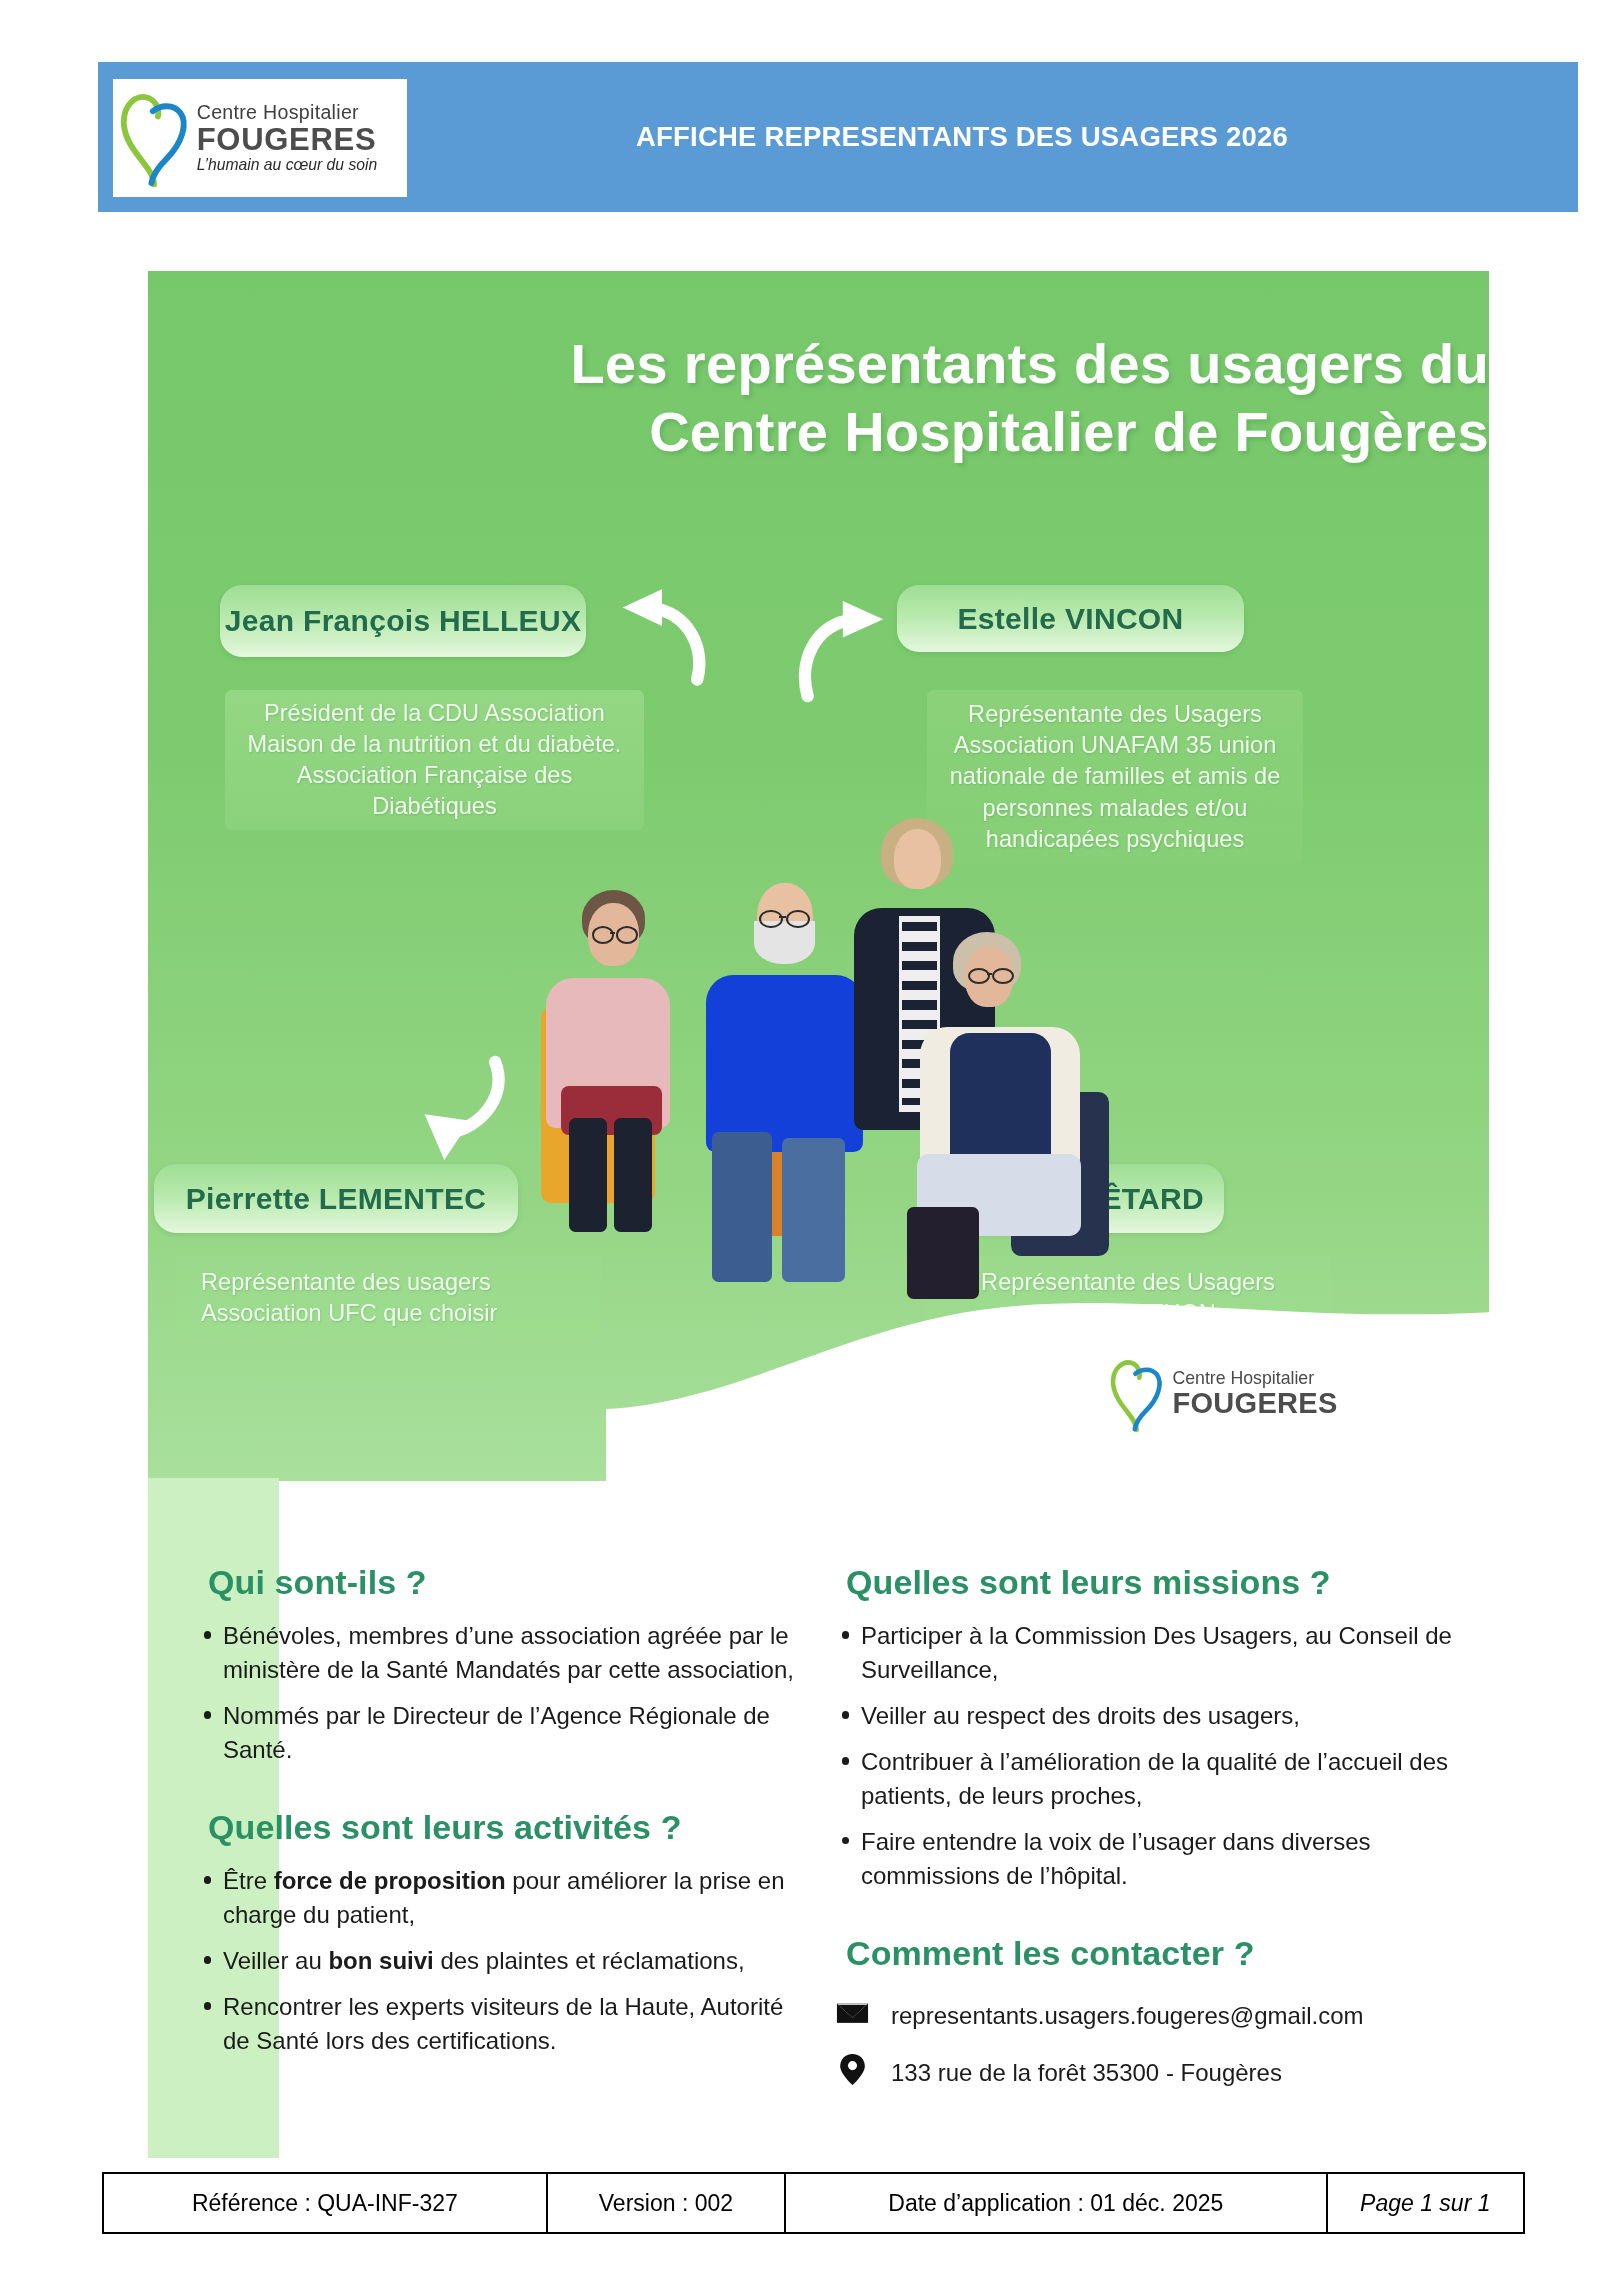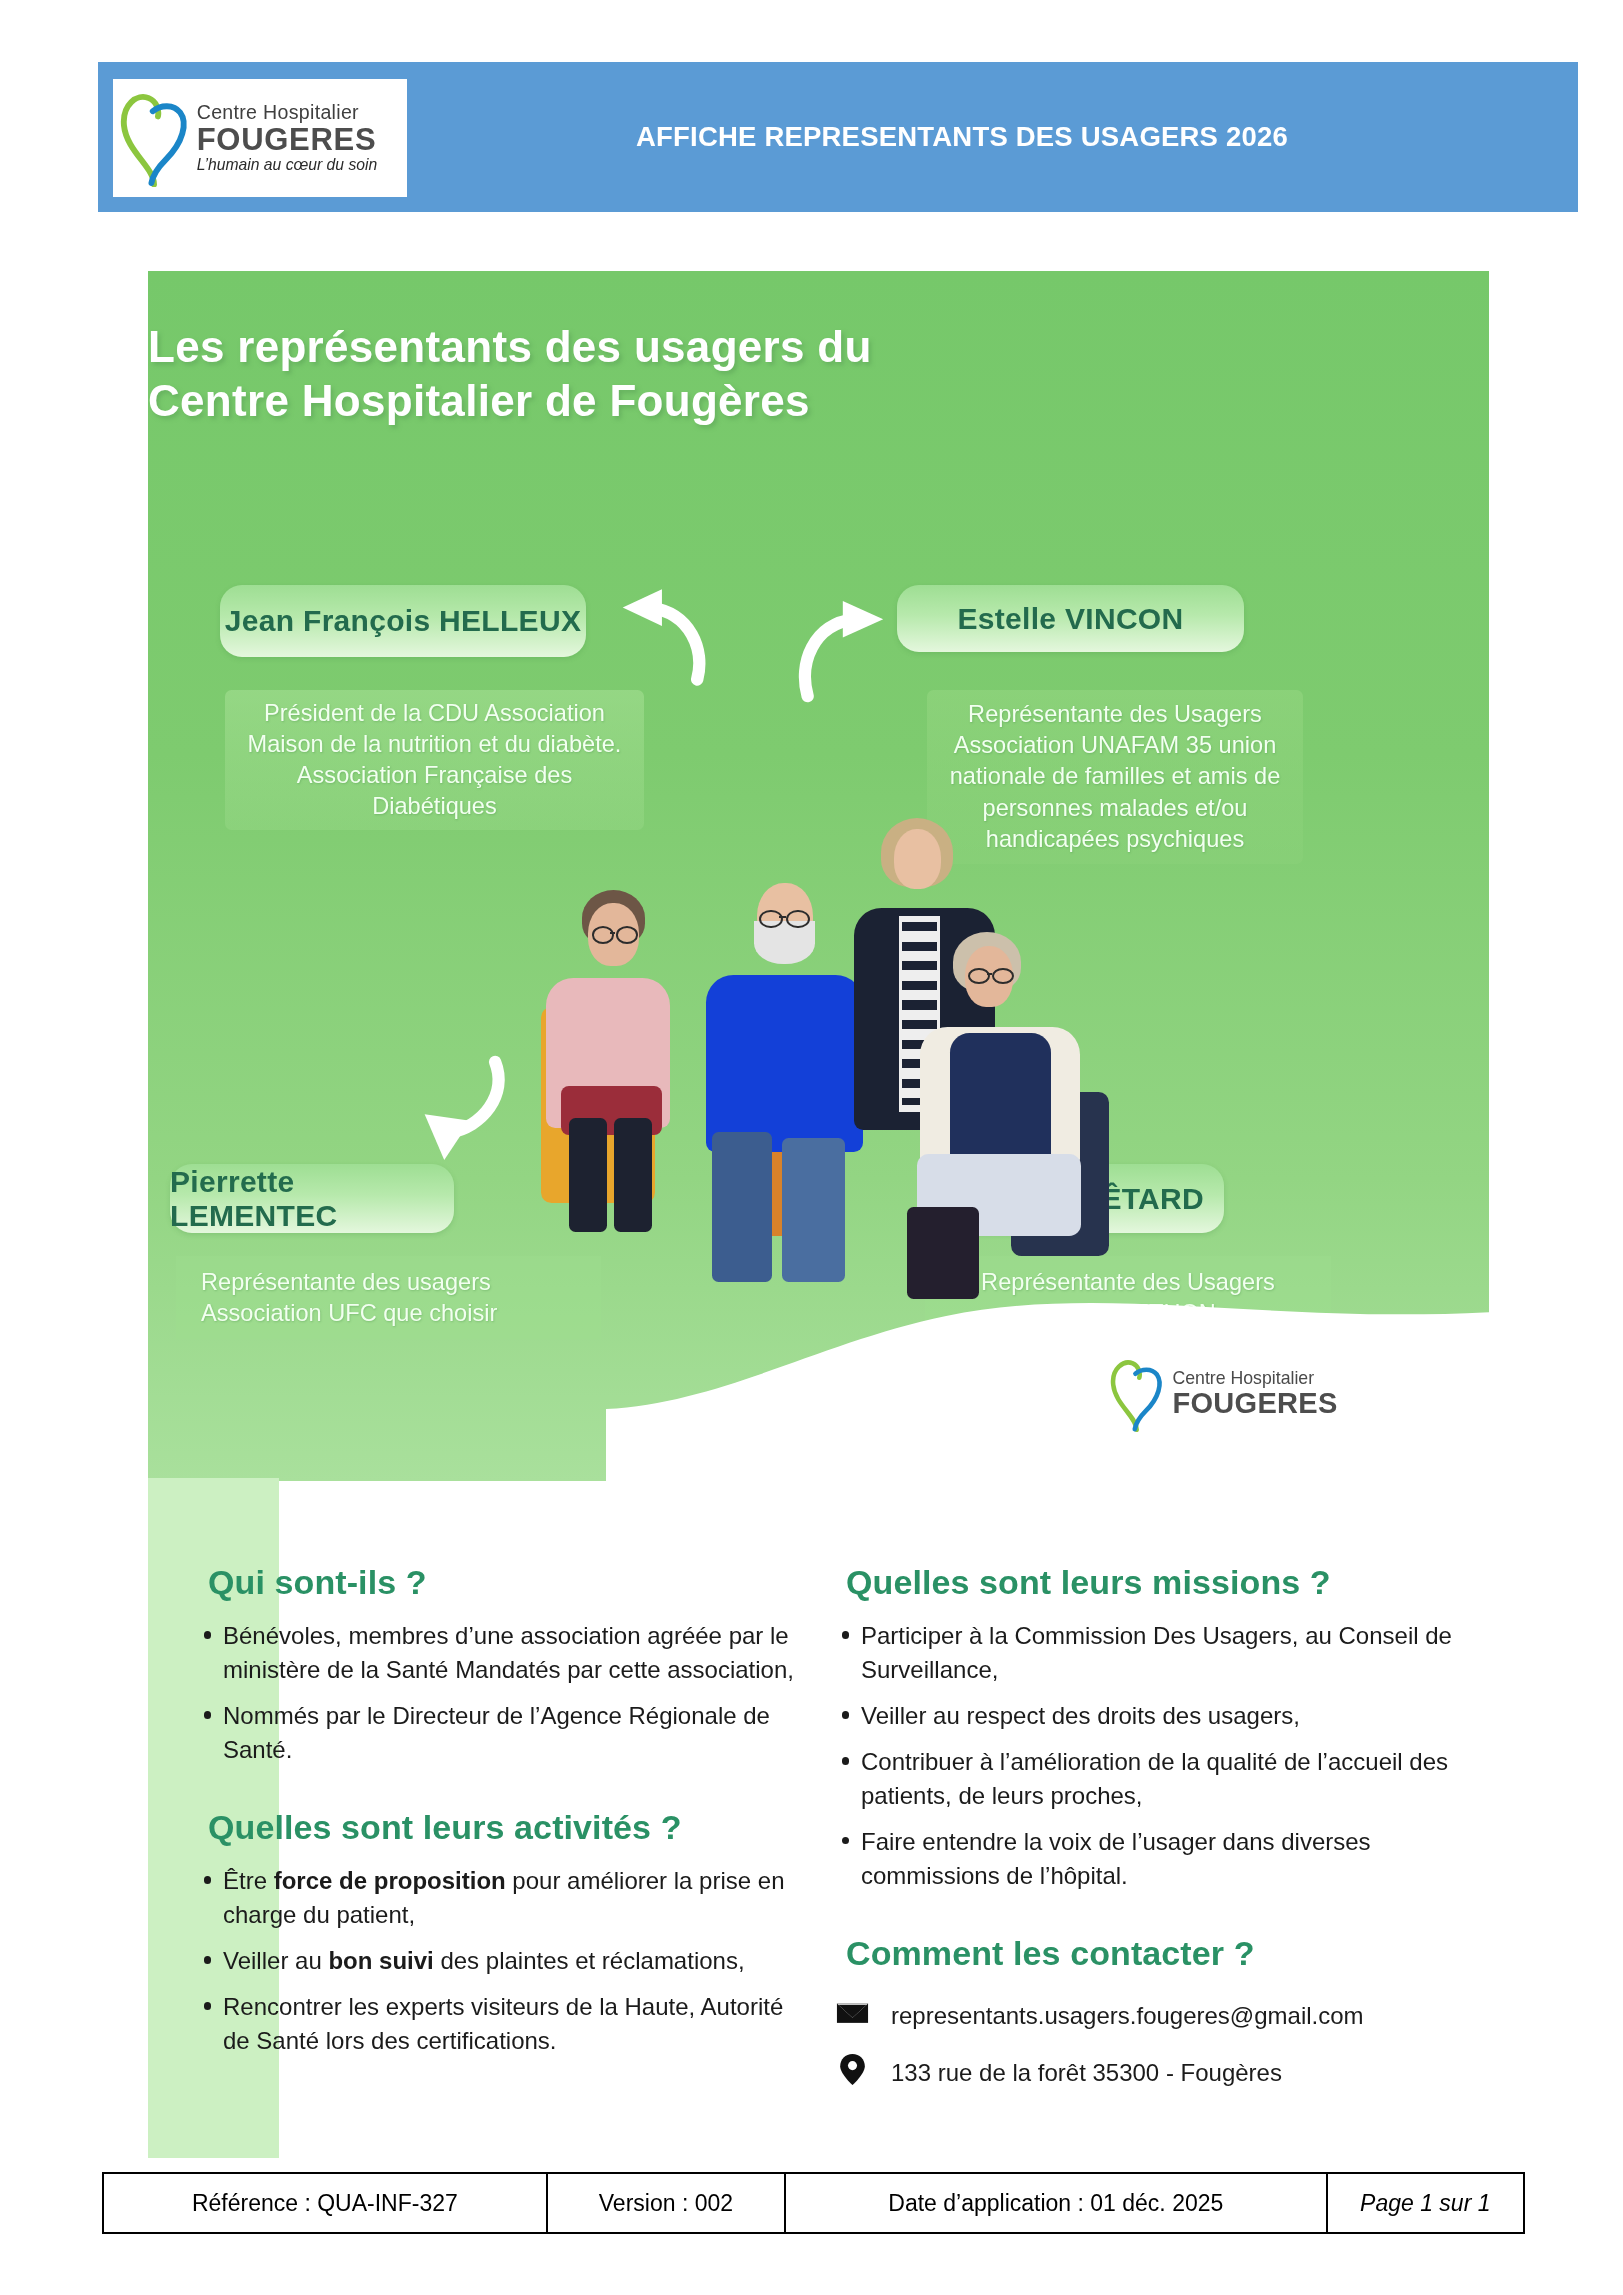--- a/index.html
+++ b/index.html
@@ -31,37 +31,37 @@
     text-align:center;
   }
 
   
   #poster{
     position:absolute;left:148px;top:271px;width:1341px;height:1210px;
     background:linear-gradient(180deg,#76c86a 0%,#7ecb6f 40%,#93d583 75%,#a9e09c 100%);
     overflow:hidden;
   }
   #poster-title{
-    position:absolute;left:0;top:49px;width:100%;text-align:left;
-    color:#ffffff;font-weight:bold;font-size:44px;line-height:1.22;
+    position:absolute;left:0;top:59px;width:100%;text-align:right;
+    color:#ffffff;font-weight:bold;font-size:56px;line-height:1.22;
     letter-spacing:0.3px;text-shadow:2.6px 2.6px 4.6px rgba(90,160,85,.55);
   }
   .poster-title-line{display:block;}
 
   
   .pill{
     position:absolute;border-radius:22px;
     background:linear-gradient(180deg,#9ede93 0%,#b7e9ac 45%,#e4f7dd 100%);
     display:flex;align-items:center;justify-content:center;
     color:#236b4d;font-weight:bold;letter-spacing:0.3px;
     box-shadow:0 2px 5.2px rgba(70,140,70,.22);
   }
   #pill-helleux{left:72px;top:314px;width:366px;height:72px;font-size:30px;}
   #pill-vincon{left:749px;top:314px;width:347px;height:67px;font-size:30px;}
-  #pill-lementec{left:22px;top:893px;width:284px;height:69px;font-size:30px;}
+  #pill-lementec{left:6px;top:893px;width:364px;height:69px;font-size:30px;}
   #pill-tetard{left:782px;top:893px;width:294px;height:69px;font-size:30px;}
 
   
   .desc{
     position:absolute;color:#f2fff0;font-size:23.6px;line-height:1.32;
     text-align:center;text-shadow:0.7px 0.7px 2px rgba(70,140,70,.35);margin-left:28px;
   }
   #desc-helleux{left:49px;top:419px;width:419px;
     background:linear-gradient(180deg,rgba(168,225,150,.55),rgba(168,225,150,.25));
     padding:7.9px 6.5px;border-radius:6.5px;box-sizing:border-box;}

